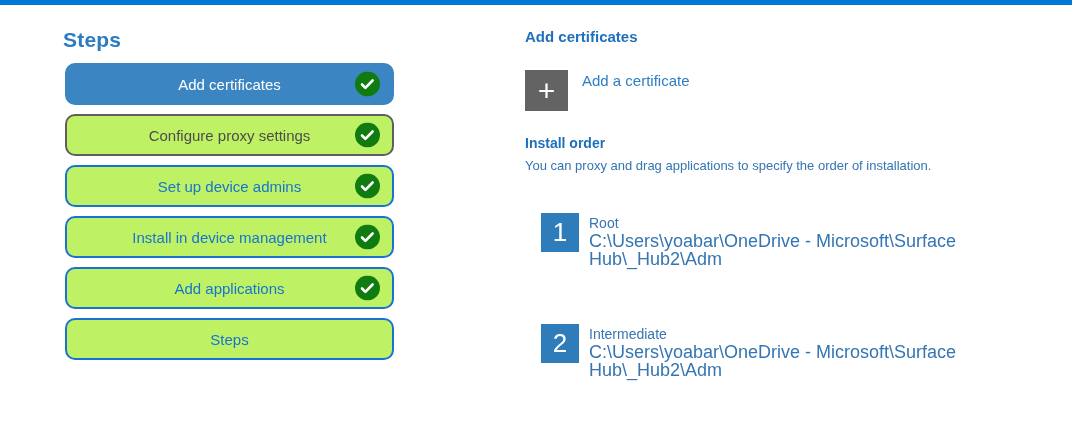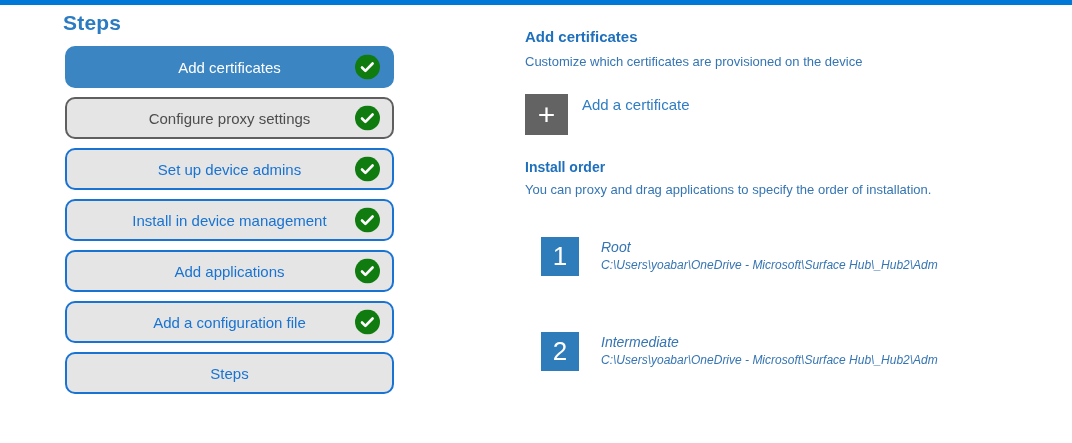--- a/index.html
+++ b/index.html
@@ -11,35 +11,35 @@
     position: relative;
   }
   .topbar {
     position: absolute; left: 0; top: 0;
     width: 100%; height: 5px;
     background: #0078d7;
   }
 
   
   .steps-panel {
-    position: absolute; left: 63px; top: 11px; width: 332px;
+    position: absolute; left: 63px; top: 28px; width: 332px;
   }
   .steps-title {
     color: #2b7bc2; font-size: 21px; font-weight: 700;
     margin-bottom: 11px; letter-spacing: 0.2px;
   }
   .step-btn {
     position: relative;
     width: 329px; height: 42px;
     margin-left: 2px; margin-bottom: 9px;
     border-radius: 10px;
     display: flex; align-items: center; justify-content: center;
     font-size: 15px;
     cursor: pointer;
-    background: #e5e5e5;
+    background: #bef264;
     border: 2px solid #1873d3;
     color: #1873d3;
   }
   .step-btn.selected {
     background: #3a85c2;
     border-color: #3a85c2;
     color: #ffffff;
   }
   .step-btn.neutral {
     border-color: #5f5f5f;
@@ -92,23 +92,23 @@
   }
   .install-item.first { margin-top: 40px; }
   .install-item.second { margin-top: 56px; }
   .num-square {
     width: 38px; height: 39px;
     background: #2e7cba;
     display: flex; align-items: center; justify-content: center;
     color: #ffffff; font-size: 26px; font-weight: 400;
     flex-shrink: 0;
   }
-  .item-text { margin-left: 22px; margin-top: 1px; font-style: italic; }
+  .item-text { margin-left: 10px; margin-top: 1px; }
   .item-name { color: #3575b3; font-size: 14px; line-height: 18px; }
-  .item-path { color: #3575b3; font-size: 12px; line-height: 18px; }
+  .item-path { color: #3575b3; font-size: 18px; line-height: 18px; }
 </style>
 </head>
 <body>
 
 <div class="topbar"></div>
 
 <div class="steps-panel">
   <div class="steps-title">Steps</div>
 
   <div class="step-btn selected">
@@ -144,36 +144,28 @@
   </div>
 
   <div class="step-btn">
     <span class="step-label">Add applications</span>
     <svg class="check-badge" viewBox="0 0 25 25">
       <circle cx="12.5" cy="12.5" r="12.5" fill="#107c10"></circle>
       <path d="M7 13l3.4 3.4 7.2-7.4" stroke="#ffffff" stroke-width="2.6" fill="none" stroke-linecap="round" stroke-linejoin="round"></path>
     </svg>
   </div>
 
-  <div class="step-btn">
-    <span class="step-label">Add a configuration file</span>
-    <svg class="check-badge" viewBox="0 0 25 25">
-      <circle cx="12.5" cy="12.5" r="12.5" fill="#107c10"></circle>
-      <path d="M7 13l3.4 3.4 7.2-7.4" stroke="#ffffff" stroke-width="2.6" fill="none" stroke-linecap="round" stroke-linejoin="round"></path>
-    </svg>
-  </div>
 
   <div class="step-btn">
     <span class="step-label">Steps</span>
   </div>
 </div>
 
 <div class="content-panel">
   <div class="content-heading">Add certificates</div>
-  <div class="content-sub">Customize which certificates are provisioned on the device</div>
 
   <div class="add-cert-row">
     <div class="add-square">
       <span>+</span>
     </div>
     <div class="add-cert-label">Add a certificate</div>
   </div>
 
   <div class="install-heading">Install order</div>
   <div class="install-desc">You can proxy and drag applications to specify the order of installation.</div>

